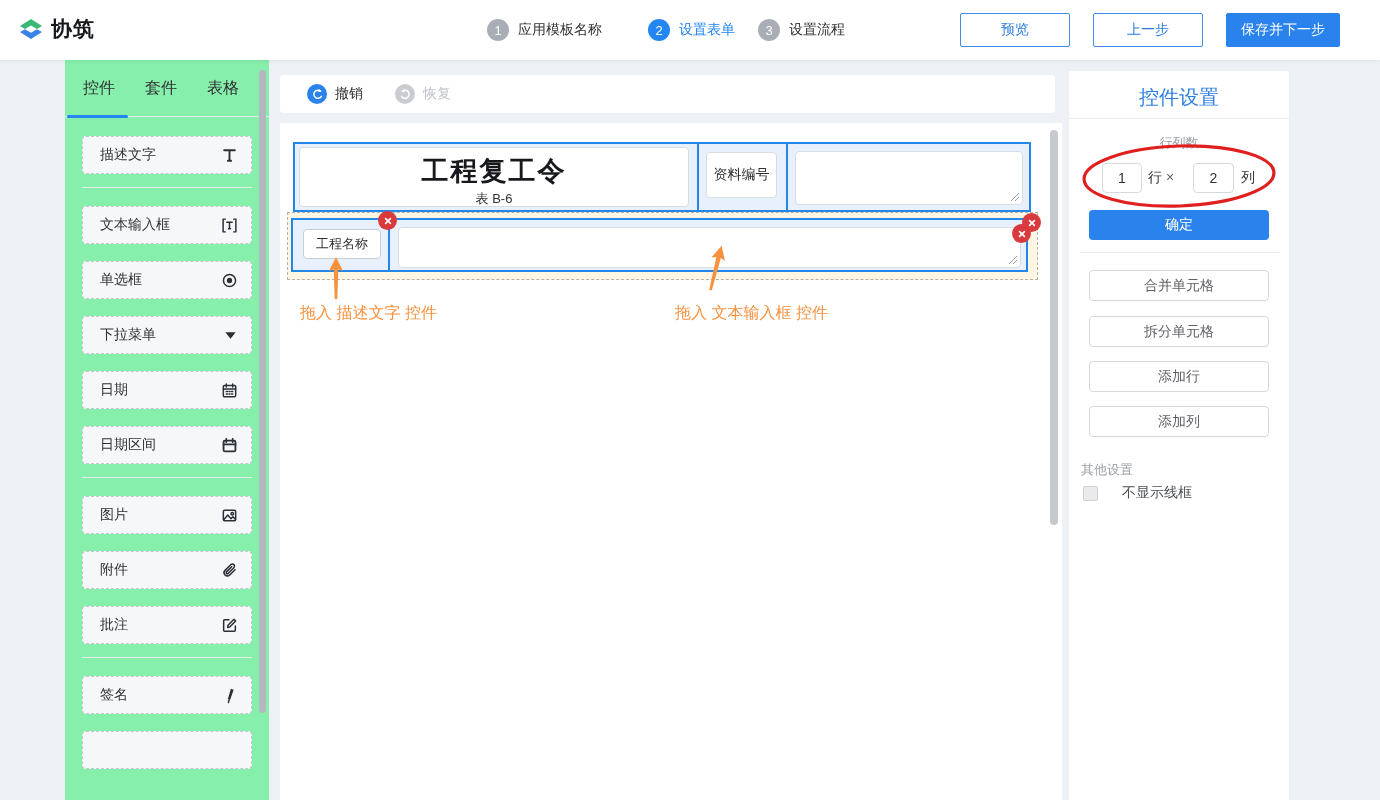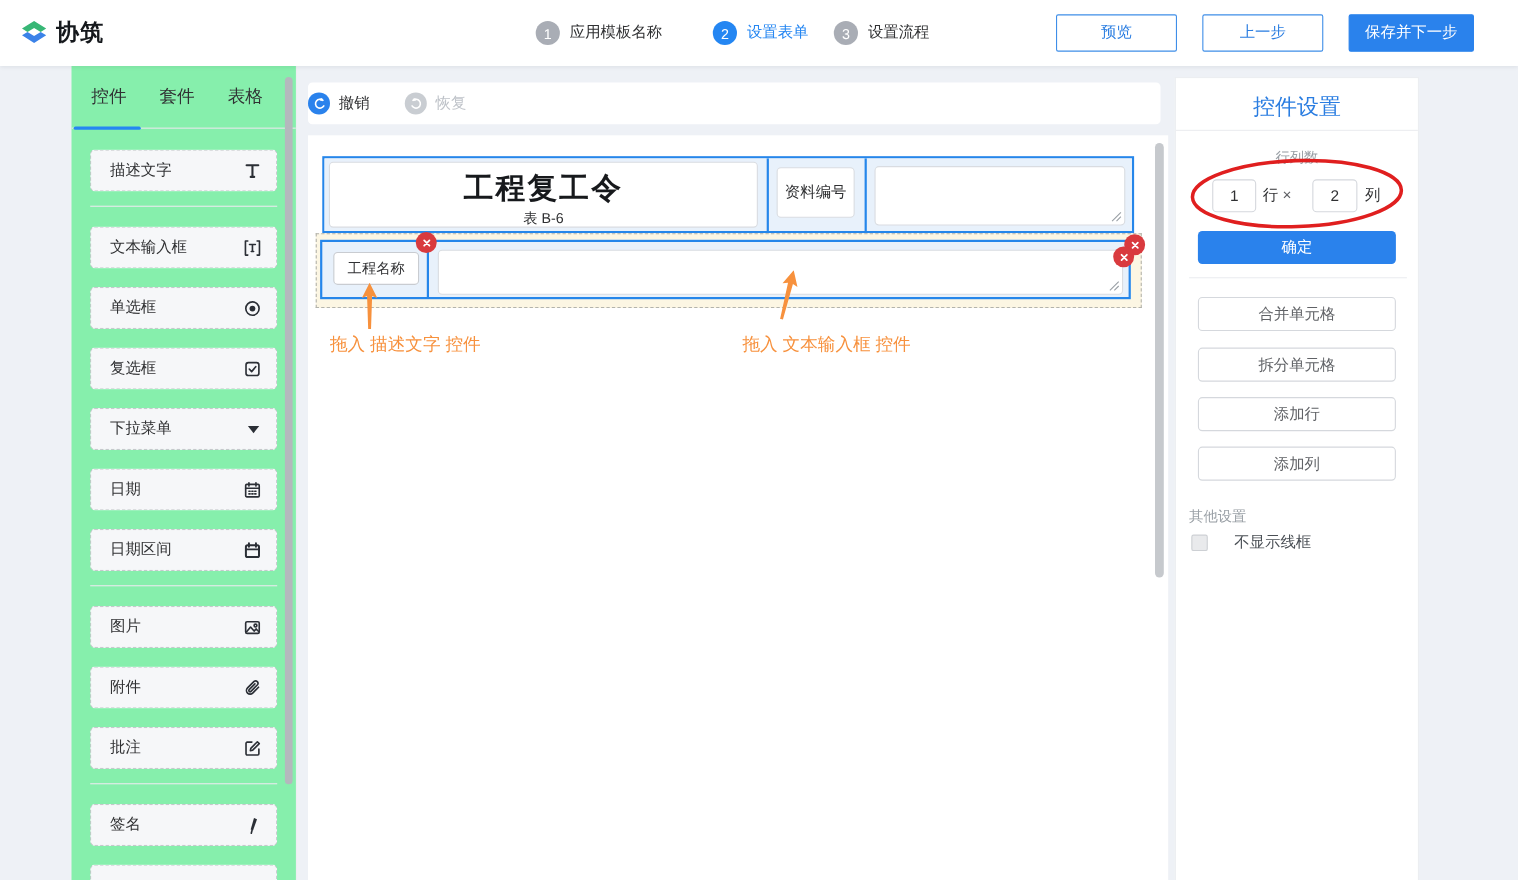--- a/index.html
+++ b/index.html
@@ -29,21 +29,21 @@
   .tab{font-size:16px;color:#303133;cursor:pointer}
   #tab-underline{position:absolute;left:2px;bottom:-2px;width:61px;height:3px;background:#2486f2;border-radius:2px}
   #ctl-list{padding:19px 0 0 17px}
   .ctl-item{width:170px;height:38px;border:1px dashed #c6c8cc;border-radius:4px;background:#f6f7f9;display:flex;align-items:center;justify-content:space-between;padding:0 13px 0 17px;margin-bottom:17px;font-size:14px;color:#303133;cursor:grab}
   .ctl-item svg{flex:0 0 auto}
   .ctl-div{width:170px;border-top:1px solid #e8eaed;margin:-4px 0 18px 0}
   .icon-stroke{stroke:#2b2f36;fill:none;stroke-width:1.4;stroke-linecap:round;stroke-linejoin:round}
   #sb-scroll{position:absolute;right:3px;top:10px;width:7px;height:643px;background:#b4b8bd;border-radius:4px}
 
   
-  #toolbar{position:absolute;left:280px;top:75px;width:775px;height:38px;background:#fff;border-radius:4px;display:flex;align-items:center;gap:32px;z-index:5}
+  #toolbar{position:absolute;left:280px;top:75px;width:775px;height:38px;background:#fff;border-radius:4px;display:flex;align-items:center;padding-left:27px;gap:32px;z-index:5}
   .tbtn{display:flex;align-items:center;gap:8px;cursor:pointer}
   .tbtn .circ{width:20px;height:20px;border-radius:50%;display:flex;align-items:center;justify-content:center}
   #undo .circ{background:#2a82ec}
   #redo .circ{background:#c9cdd2}
   #undo span{font-size:14px;color:#303133}
   #redo span{font-size:14px;color:#bfc3c9}
   #canvas{position:absolute;left:280px;top:123px;width:782px;height:677px;background:#fff}
   #cv-scroll{position:absolute;right:4px;top:7px;width:8px;height:395px;background:#c6c9cd;border-radius:4px}
 
   
@@ -155,27 +155,20 @@
         </svg>
     </div>
     <div class="ctl-item">
       <span>单选框</span>
       <svg width="17" height="17" viewBox="0 0 16 16">
           <circle class="icon-stroke" cx="8" cy="8" r="5.7"></circle>
           <circle cx="8" cy="8" r="2.5" fill="#2b2f36"></circle>
         </svg>
     </div>
     <div class="ctl-item">
-      <span>复选框</span>
-      <svg width="17" height="17" viewBox="0 0 16 16">
-          <rect class="icon-stroke" x="2.5" y="2.5" width="11" height="11" rx="2"></rect>
-          <path class="icon-stroke" d="M5.3 8l2 2.2L10.8 6"></path>
-        </svg>
-    </div>
-    <div class="ctl-item">
       <span>下拉菜单</span>
       <svg width="15" height="15" viewBox="0 0 16 16">
           <path d="M2.5 4.5l5.5 7 5.5-7z" fill="#2b2f36"></path>
         </svg>
     </div>
     <div class="ctl-item">
       <span>日期</span>
       <svg width="17" height="17" viewBox="0 0 16 16">
           <rect class="icon-stroke" x="2.2" y="3.2" width="11.6" height="10.6" rx="1"></rect>
           <path class="icon-stroke" d="M5 1.8v2.8M11 1.8v2.8M2.2 6.5h11.6M5 9h1M7.5 9h1M10 9h1M5 11.3h1M7.5 11.3h1M10 11.3h1"></path>

